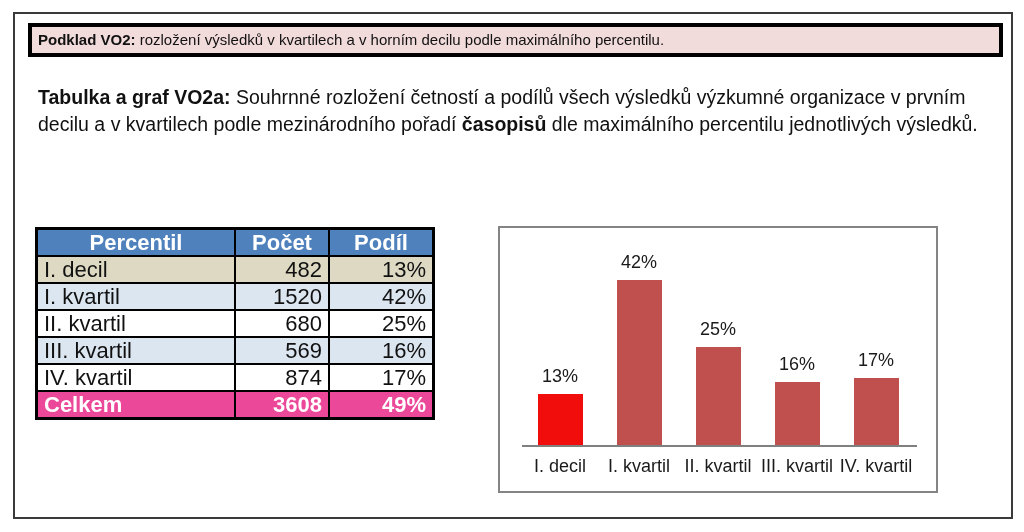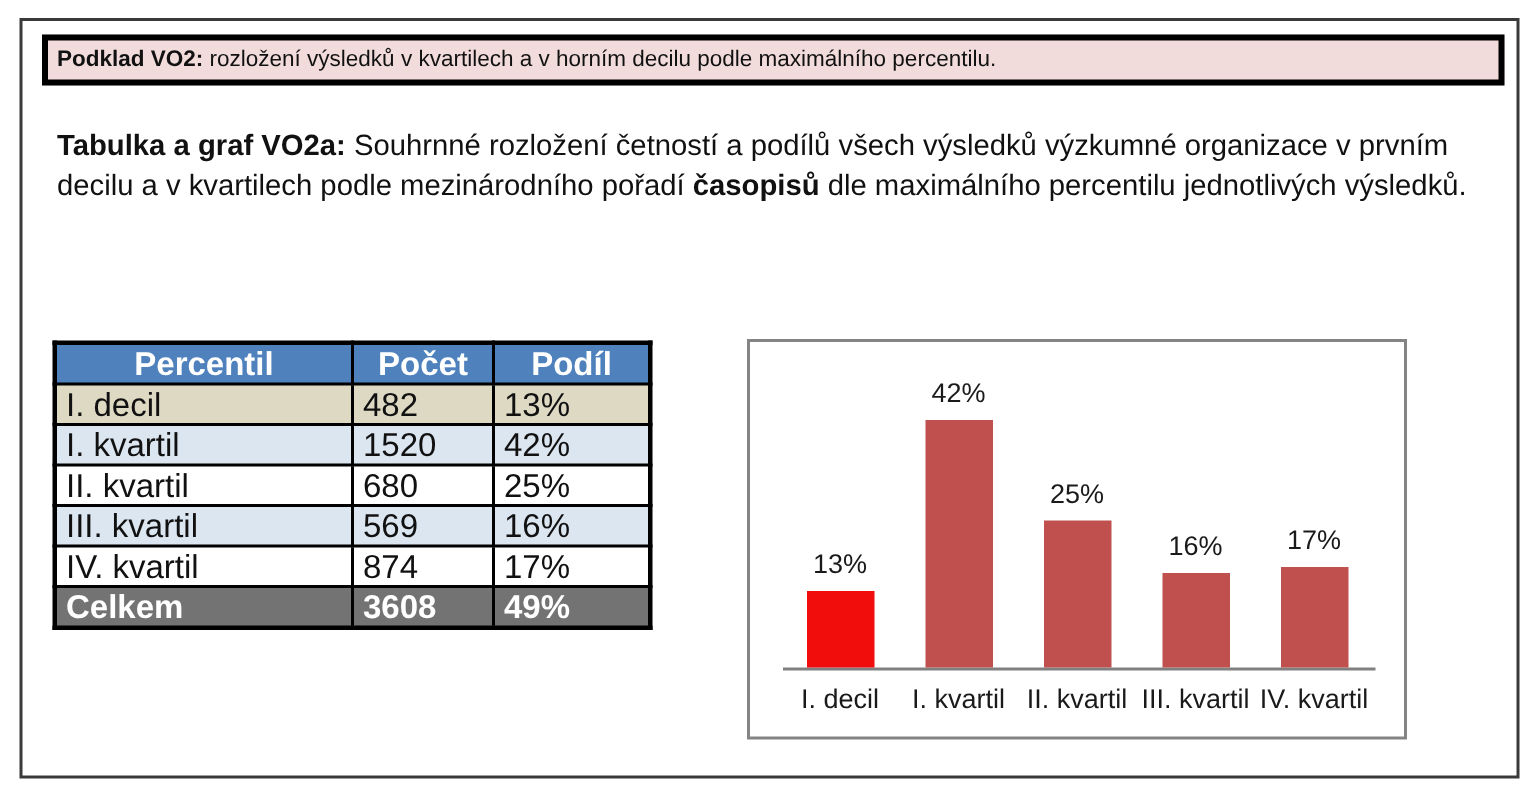--- a/index.html
+++ b/index.html
@@ -62,26 +62,26 @@
   table.data th {
     background: #4f81bd;
     color: #ffffff;
     font-weight: bold;
     text-align: center;
   }
   .col-label { width: 184px; }
   .col-count { width: 80px; }
   .col-share { width: 90px; }
   td.lbl { text-align: left; }
-  td.num { text-align: left; }
+  td.num { text-align: right; }
   tr.r-tan  td { background: #ddd9c3; }
   tr.r-blue td { background: #dce6f1; }
   tr.r-white td { background: #ffffff; }
   tr.total td {
-    background: #737373;
+    background: #ec4899;
     color: #ffffff;
     font-weight: bold;
   }
   .chart-box {
     position: absolute;
     left: 483px; top: 212px;
     width: 440px; height: 267px;
     box-sizing: border-box;
     border: 2px solid #848484;
     background: #ffffff;

